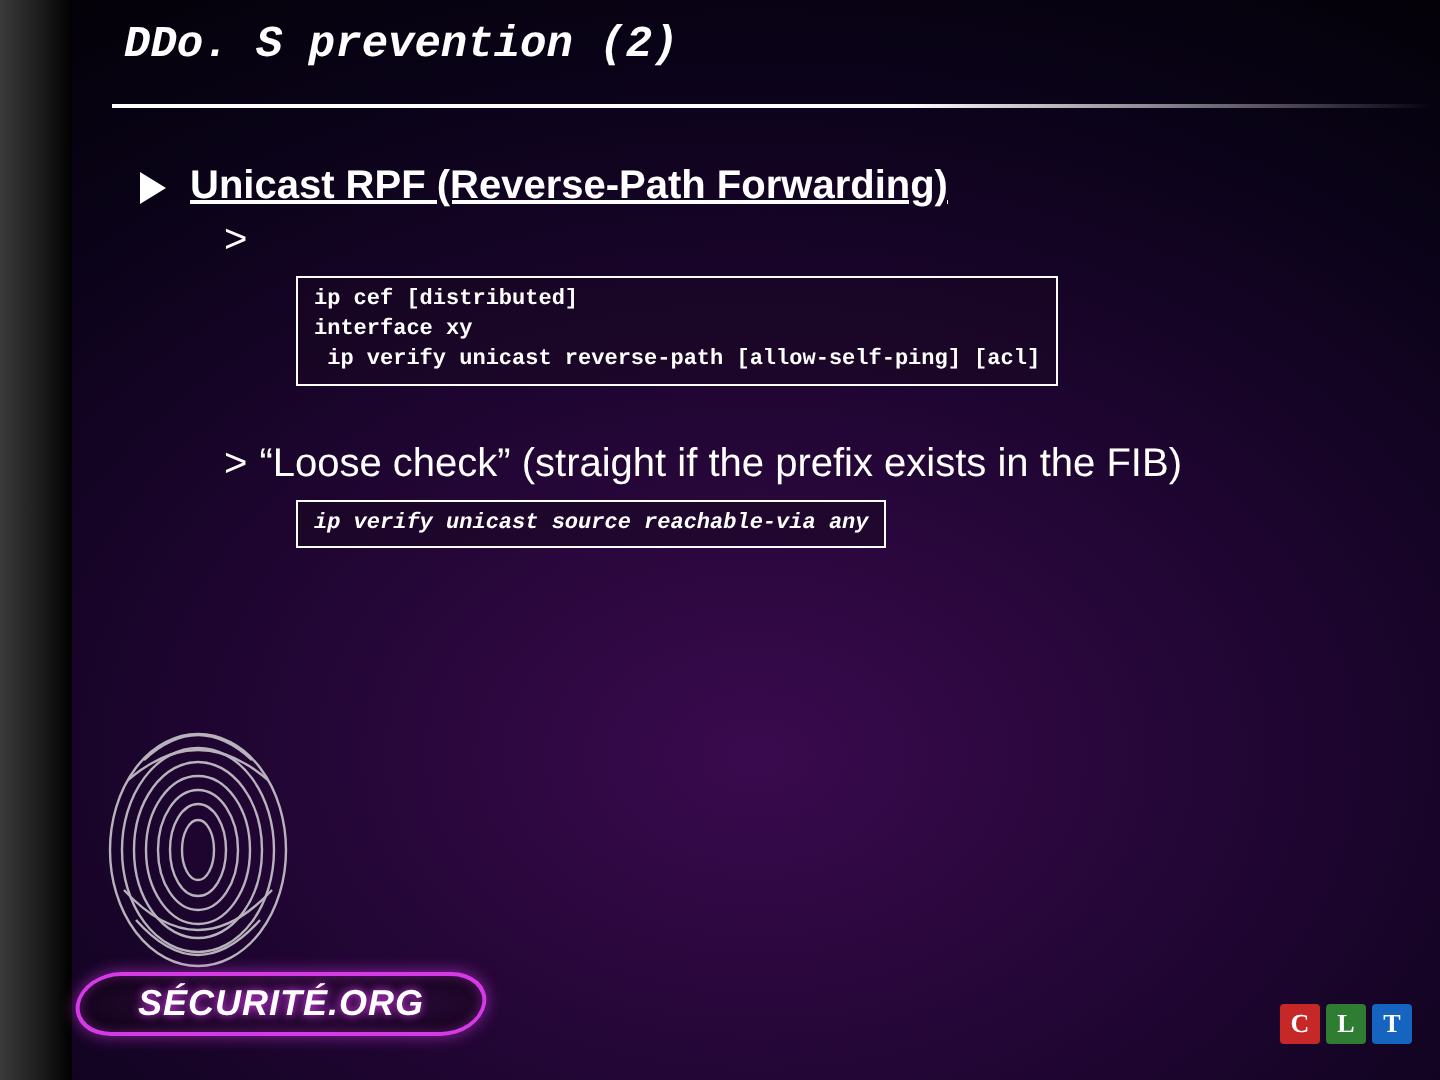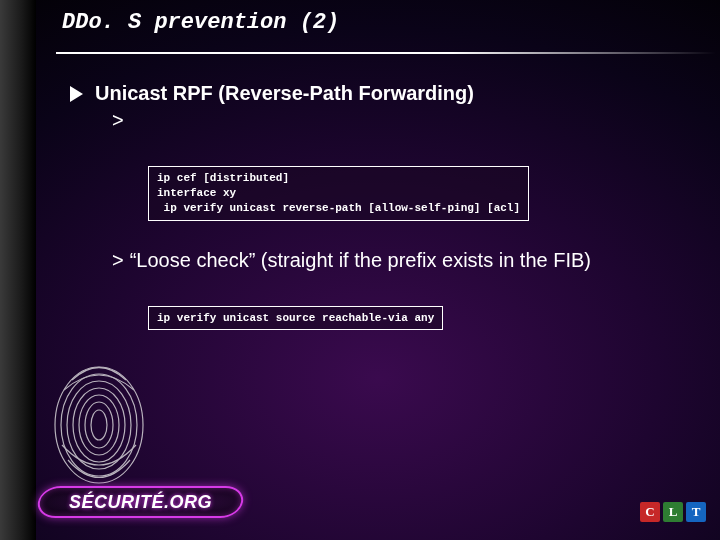--- a/index.html
+++ b/index.html
@@ -56,20 +56,21 @@
   .content {
     position: absolute;
     left: 34px; top: 82px;
     width: 640px;
     color: #fff;
   }
   .l1 {
     display: flex;
     align-items: flex-start;
     margin-bottom: 4px;
+    text-decoration: underline;
   }
   .arrow {
     width: 0; height: 0;
     border-top: 8px solid transparent;
     border-bottom: 8px solid transparent;
     border-left: 13px solid #fff;
     margin-top: 4px;
     margin-right: 12px;
     flex-shrink: 0;
   }
@@ -97,23 +98,22 @@
     background: rgba(25, 8, 35, 0.55);
     border: 1px solid #fff;
     padding: 4px 8px;
     font-family: 'Courier New', monospace;
     font-size: 11px;
     font-weight: bold;
     color: #fff;
     white-space: pre;
     display: inline-block;
     line-height: 1.35;
-    margin-top: 28px;
-  }
-  .codebox.cb2 { margin-bottom: 0; }
+  }
+  .codebox.cb2 { margin-bottom: 0; font-style: italic; }
 
   
   .fingerprint {
     position: absolute;
     left: 8px; bottom: 50px;
     width: 110px; height: 140px;
     opacity: 0.9;
   }
   .fingerprint svg { width: 100%; height: 100%; }
 

